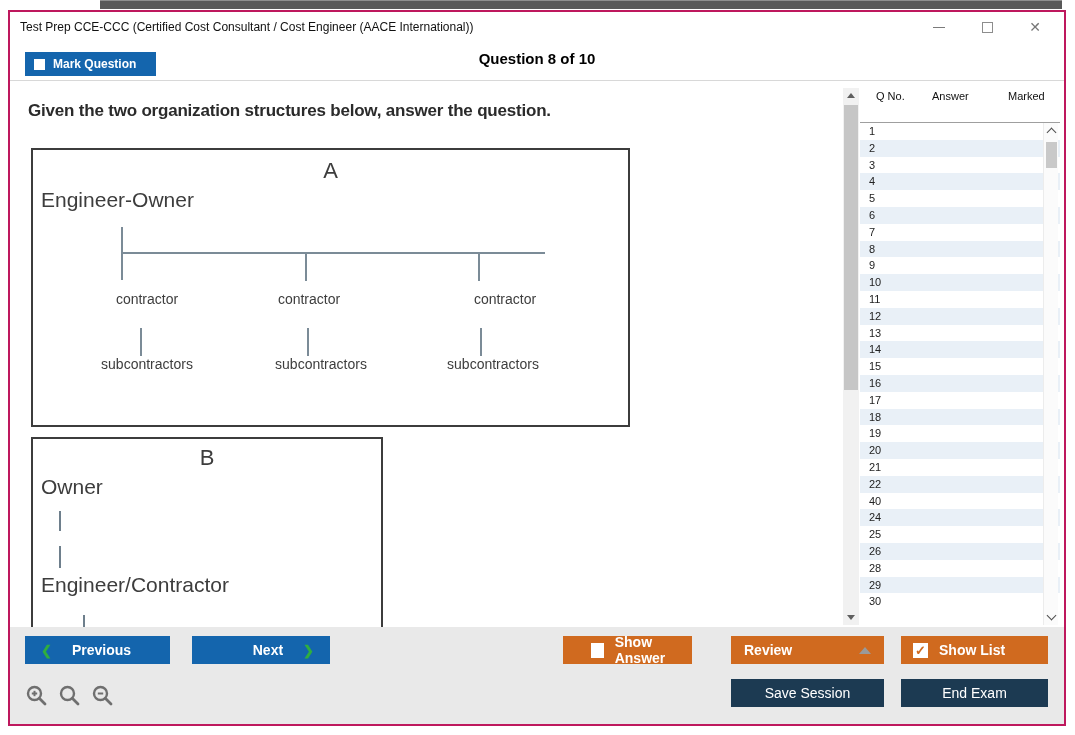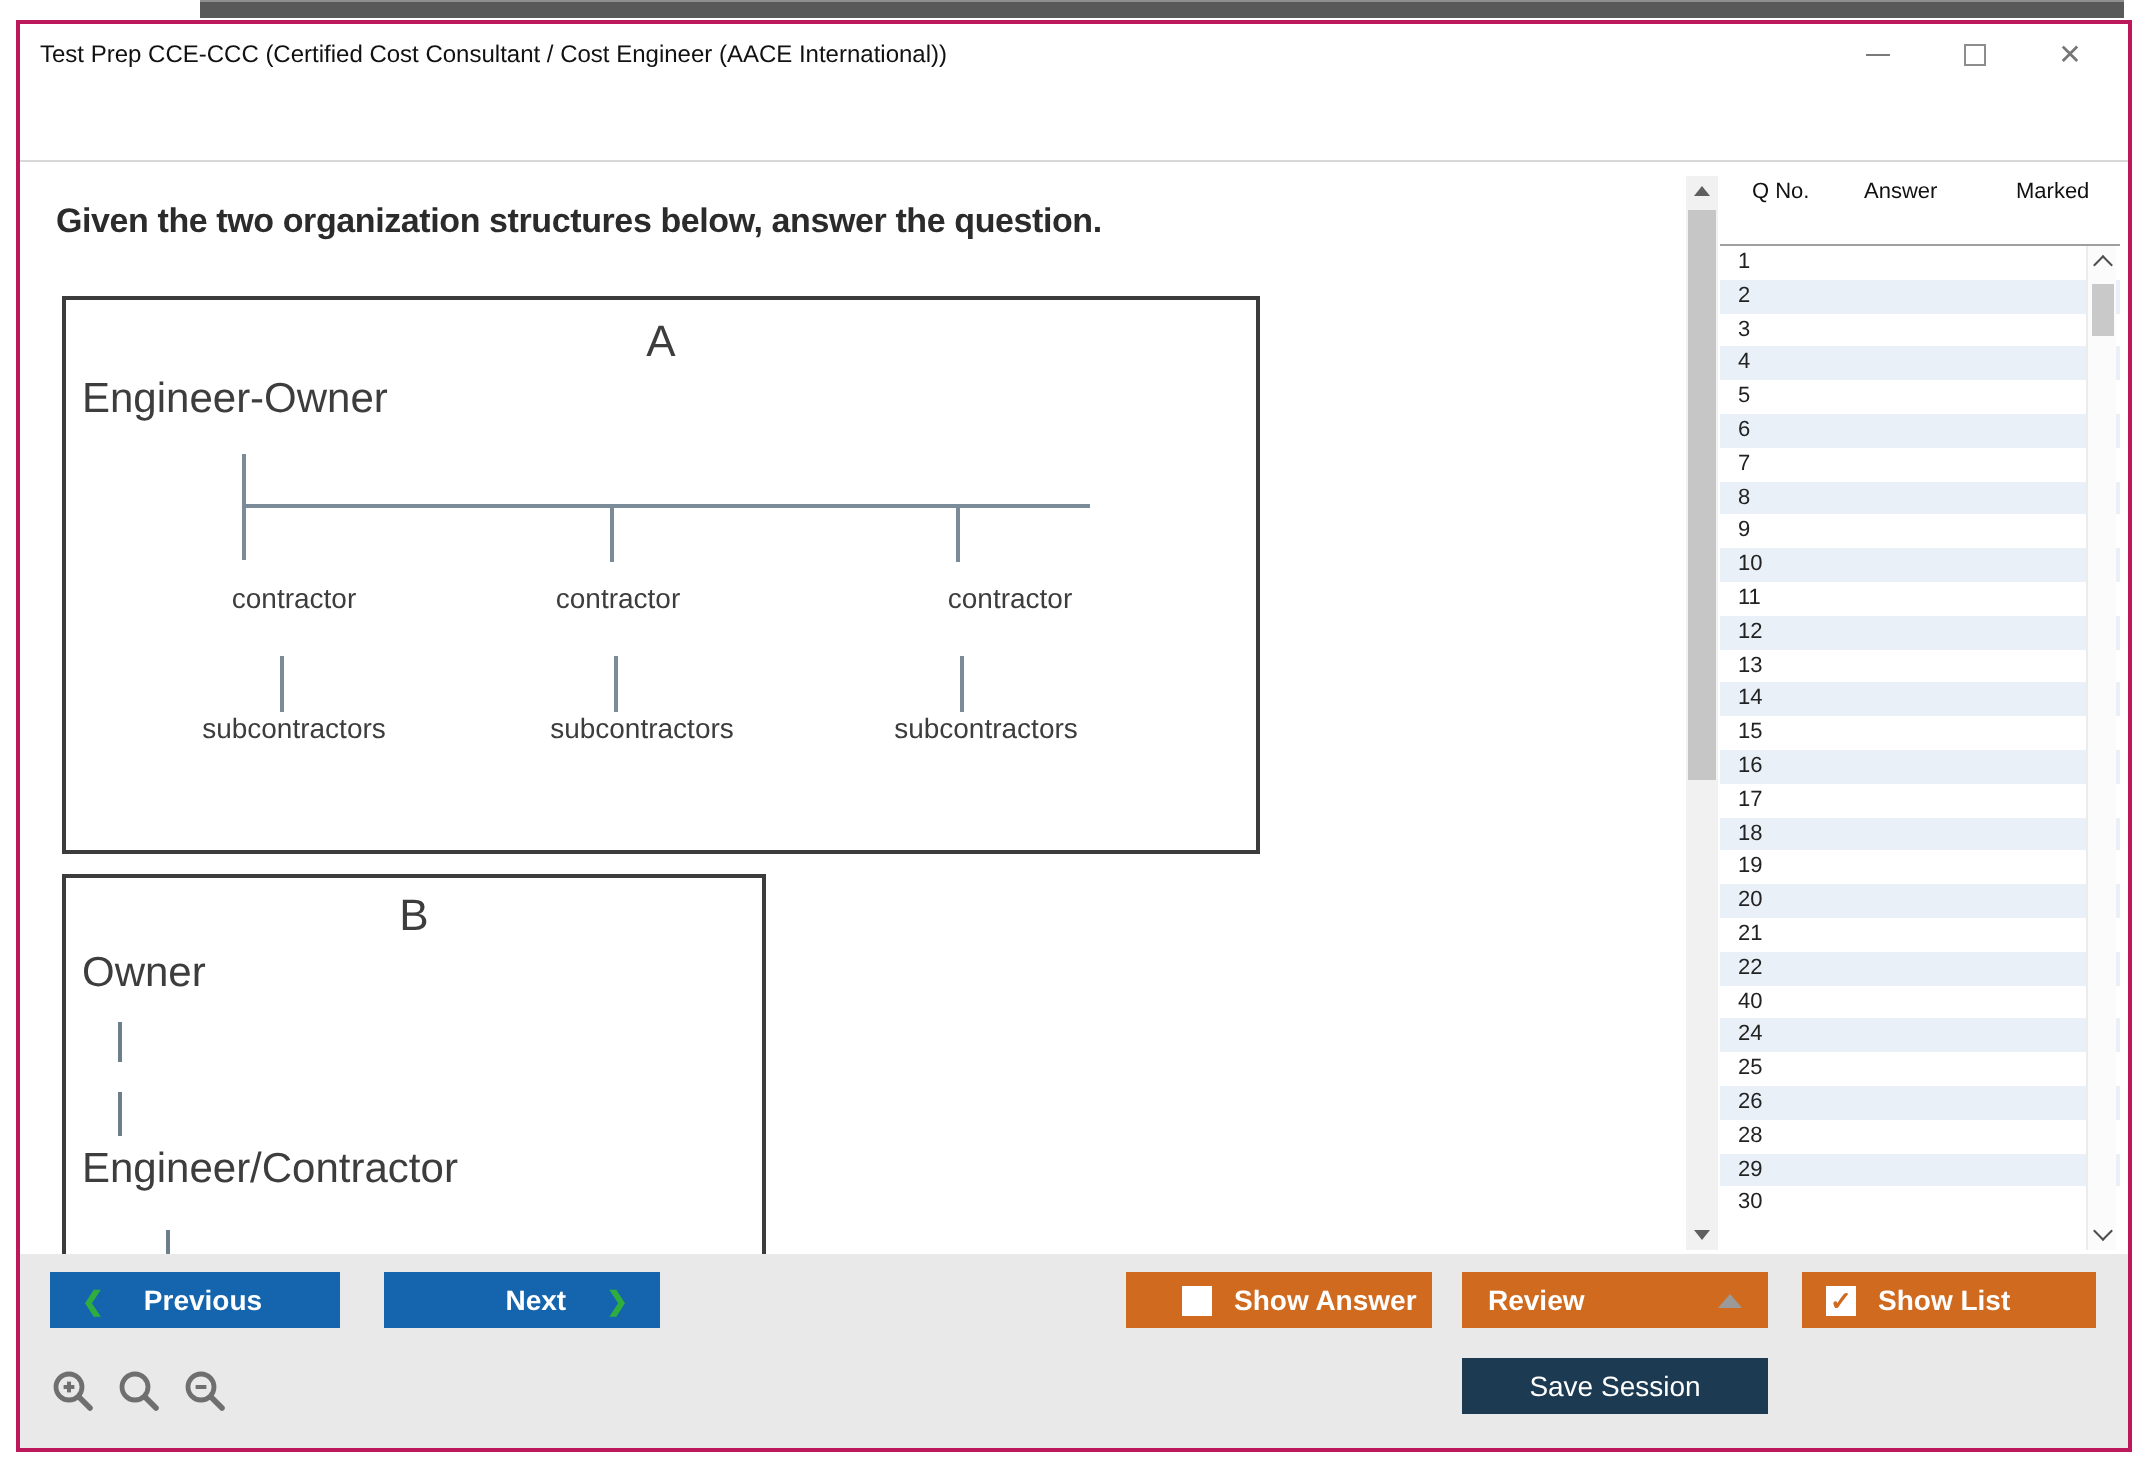--- a/index.html
+++ b/index.html
@@ -67,21 +67,21 @@
   
   .bottombar { position:absolute; left:0; top:615px; right:0; height:97px; background:#e9e9e9; }
   .btn { position:absolute; height:28px; display:flex; align-items:center; color:#fff; cursor:pointer; }
   .btn-blue { background:#1465AD; }
   .btn-orange { background:#D06A1F; }
   .btn-navy { background:#1C3A52; justify-content:center; font-size:14px; }
   .chevron { color:#2FAE3F; font-size:13px; font-weight:bold; }
   .nav-label { font-size:14px; font-weight:bold; }
   #btn-prev { left:15px; top:624px; width:145px; padding-left:16px; gap:20px; }
   #btn-next { left:182px; top:624px; width:138px; justify-content:flex-end; padding-right:16px; gap:20px; }
-  #btn-show-answer { left:553px; top:624px; width:153px; padding-left:28px; gap:11px; }
+  #btn-show-answer { left:553px; top:624px; width:129px; padding-left:28px; gap:11px; }
   #btn-review { left:721px; top:624px; width:153px; padding:0 13px; justify-content:space-between; }
   #btn-show-list { left:891px; top:624px; width:147px; padding-left:12px; gap:11px; }
   #btn-save { left:721px; top:667px; width:153px; }
   #btn-end { left:891px; top:667px; width:147px; }
   .cb { width:15px; height:15px; background:#fff; display:flex; align-items:center; justify-content:center; }
   .cb .tick { color:#D06A1F; font-size:13px; font-weight:bold; line-height:1; }
   .ob-label { font-size:14px; font-weight:600; }
   .tri-up-sm { width:0; height:0; border-left:6px solid transparent; border-right:6px solid transparent; border-bottom:7px solid #9a9a9a; }
 
   .zoom-tools { position:absolute; left:15px; top:672px; display:flex; gap:9px; align-items:center; }
@@ -103,20 +103,27 @@
           </div>
         <div class="ctl">
             <span class="max-glyph"></span>
           </div>
         <div class="ctl">
             <span class="close-glyph">✕</span>
           </div>
       </div>
     </div>
 
+    <div class="header-row">
+      <div class="mark-btn">
+        <span class="mark-checkbox"></span>
+        <span class="mark-label">Mark Question</span>
+      </div>
+      <div class="counter">Question 8 of 10</div>
+    </div>
     <div class="header-sep"></div>
 
     <div class="content">
       <div class="prompt">Given the two organization structures below, answer the question.</div>
 
       <div class="dgm-box" id="boxA">
         <div class="dgm-title" style="top:8px;">A</div>
         <div class="dgm-text" style="left:8px; top:38px;">Engineer-Owner</div>
         <div class="ln" style="left:88px;  top:77px;  width:2px; height:53px;"></div>
         <div class="ln" style="left:88px;  top:102px; width:424px; height:2px;"></div>
@@ -366,20 +373,23 @@
     <div class="btn btn-orange" id="btn-show-list">
       <span class="cb">
           <span class="tick">✓</span>
         </span>
       <span class="ob-label">Show List</span>
     </div>
 
     <div class="btn btn-navy" id="btn-save">
       <span>Save Session</span>
     </div>
+    <div class="btn btn-navy" id="btn-end">
+      <span>End Exam</span>
+    </div>
 
     <div class="zoom-tools">
       <svg width="24" height="24" viewBox="0 0 24 24">
         <circle cx="9.5" cy="9.5" r="6.5" fill="none" stroke="#6f6f6f" stroke-width="2.4"></circle>
         <line x1="14.5" y1="14.5" x2="20" y2="20" stroke="#6f6f6f" stroke-width="2.8" stroke-linecap="round"></line>
         <line x1="9.5" y1="6.8" x2="9.5" y2="12.2" stroke="#6f6f6f" stroke-width="2"></line>
         <line x1="6.8" y1="9.5" x2="12.2" y2="9.5" stroke="#6f6f6f" stroke-width="2"></line>
       </svg>
       <svg width="24" height="24" viewBox="0 0 24 24">
         <circle cx="9.5" cy="9.5" r="6.5" fill="none" stroke="#6f6f6f" stroke-width="2.4"></circle>

